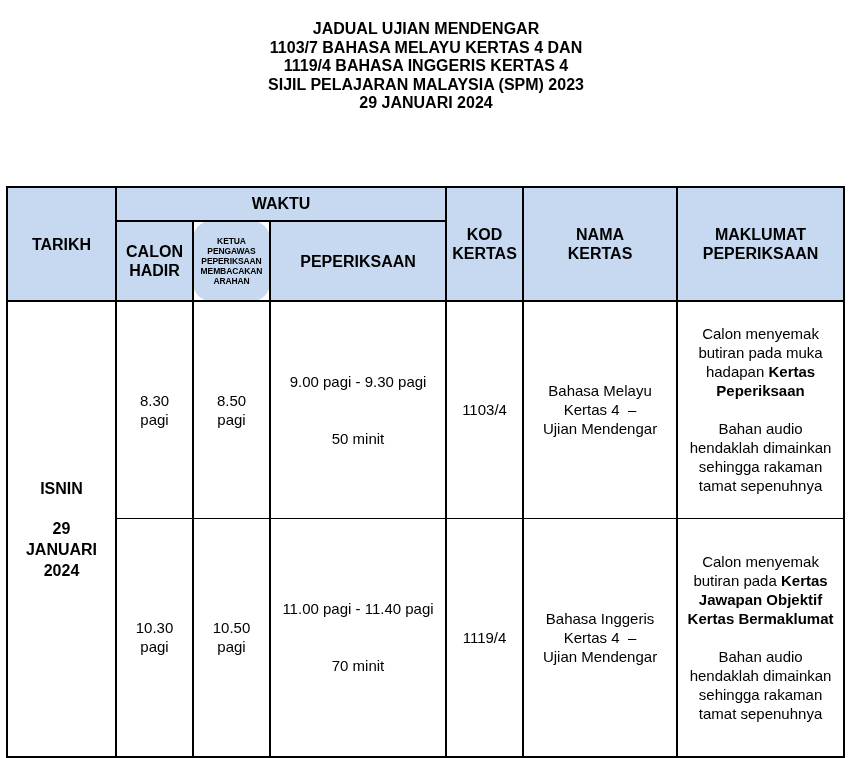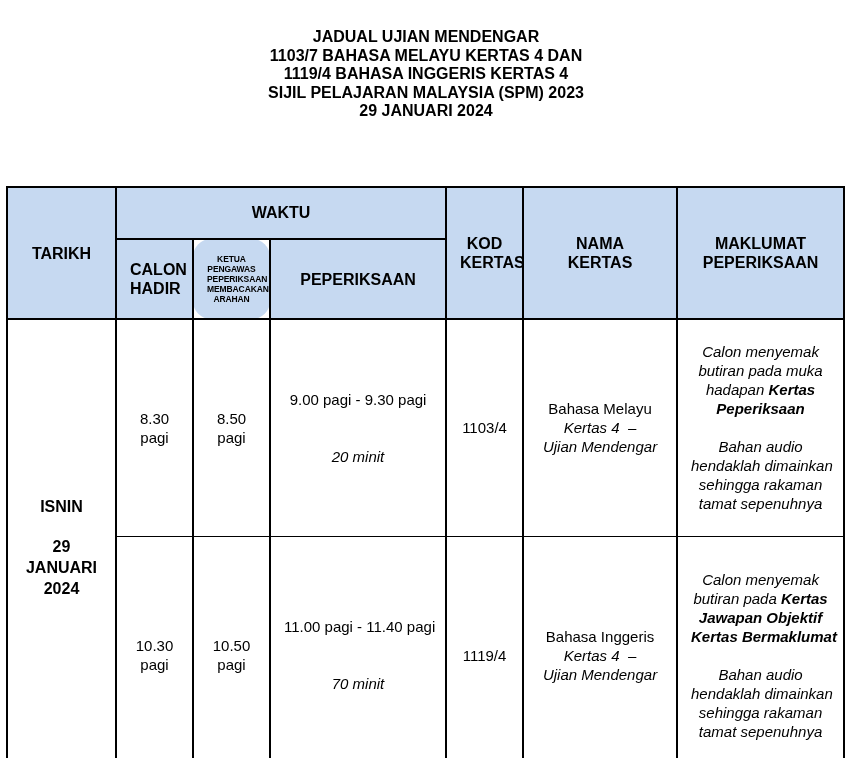--- a/index.html
+++ b/index.html
@@ -8,49 +8,49 @@
       background: #ffffff;
       width: 852px;
       height: 758px;
       overflow: hidden;
       font-family: "Liberation Sans", sans-serif;
       color: #000;
     }
     .page { position: relative; width: 852px; height: 758px; }
     .title {
       position: absolute;
-      left: 0; top: 28px; width: 852px;
+      left: 0; top: 20px; width: 852px;
       text-align: center;
       font-weight: bold;
       font-size: 16px;
       line-height: 18.5px;
     }
     .title div { white-space: nowrap; }
     table.sched {
       position: absolute;
       left: 6px; top: 186px;
       border-collapse: collapse;
       table-layout: fixed;
       width: 837px;
     }
     table.sched td, table.sched th {
       border: 2px solid #000;
       text-align: center;
       vertical-align: middle;
-      padding: 13px;
+      padding: 4px;
     }
     table.sched th {
       background: #c6d9f1;
       font-weight: bold;
     }
     .h-main { font-size: 16px; line-height: 19px; }
     .h-waktu { font-size: 16px; height: 24px; }
     .h-small { font-size: 8.5px; line-height: 10px; letter-spacing: -0.1px; border-radius: 18px; }
     .cell-text { font-size: 15px; line-height: 19px; }
-    .it { font-style: italic; }
+    .it { }
     .b { font-weight: bold; }
     td.thin-top { border-top-width: 1px !important; }
     td.thin-bottom { border-bottom-width: 1px !important; }
     .tarikh-cell {
       font-weight: bold;
       font-size: 16px;
       line-height: 21px;
       vertical-align: middle;
       border-radius: 21px;
     }
@@ -132,21 +132,21 @@
           <div>8.30</div>
           <div>pagi</div>
         </td>
         <td class="cell-text thin-bottom">
           <div>8.50</div>
           <div>pagi</div>
         </td>
         <td class="cell-text thin-bottom">
           <div style="white-space:nowrap">9.00 pagi - 9.30 pagi</div>
           <div class="gap-lg"></div>
-          <div class="it">20 minit</div>
+          <div class="it">50 minit</div>
         </td>
         <td class="cell-text thin-bottom">
           <span>1103/4</span>
         </td>
         <td class="cell-text thin-bottom">
           <div>Bahasa Melayu</div>
           <div class="it" style="white-space:pre">Kertas 4  –</div>
           <div class="it">Ujian Mendengar</div>
         </td>
         <td class="cell-text it thin-bottom">

